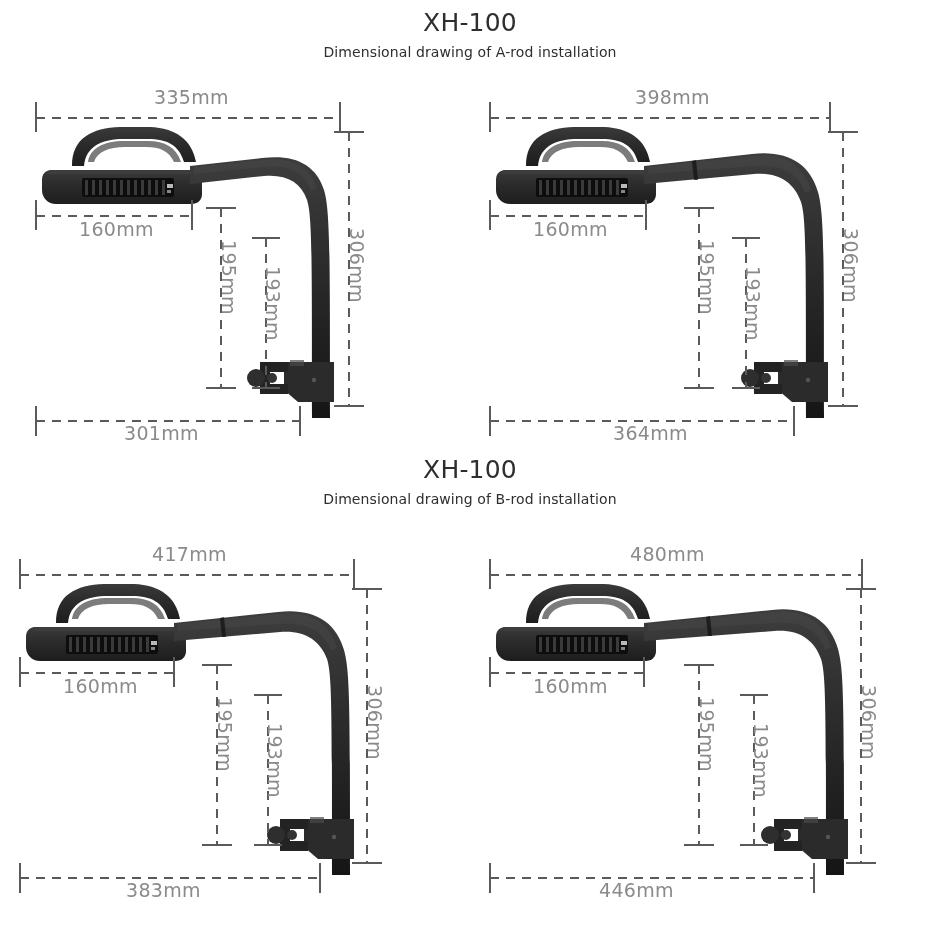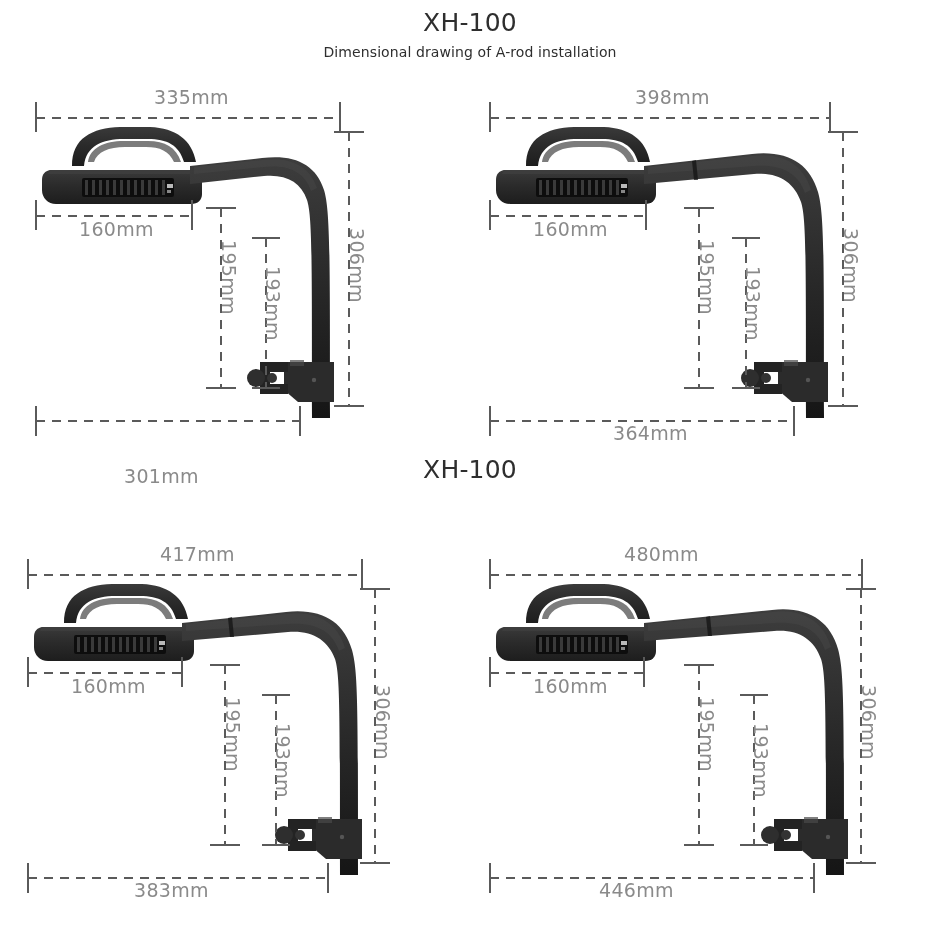--- a/index.html
+++ b/index.html
@@ -182,21 +182,21 @@
         <line x1="276" y1="318" x2="276" y2="348" stroke="#5a5a5a" stroke-width="2"></line>
         <line x1="12" y1="333" x2="276" y2="333" stroke="#5a5a5a" stroke-width="2" stroke-dasharray="9 7"></line>
       </g>
     </svg>
 
     <div class="dim-label" style="left:130px; top:-2px;">335mm</div>
     <div class="dim-label" style="left:55px; top:130px;">160mm</div>
     <div class="dim-label vert" style="left:216px; top:152px;">195mm</div>
     <div class="dim-label vert" style="left:260px; top:178px;">193mm</div>
     <div class="dim-label vert" style="left:344px; top:140px;">306mm</div>
-    <div class="dim-label" style="left:100px; top:334px;margin-top:43px;">301mm</div>
+    <div class="dim-label" style="left:100px; top:334px;">301mm</div>
   </div>
 
   <div class="quad" style="left:478px; top:88px;">
     <svg class="dwg" viewBox="0 0 470 380">
       <defs>
         <linearGradient id="headG2" x1="0" y1="0" x2="0" y2="1">
           <stop offset="0%" stop-color="#3a3a3a"></stop>
           <stop offset="45%" stop-color="#2b2b2b"></stop>
           <stop offset="100%" stop-color="#1d1d1d"></stop>
         </linearGradient>
@@ -296,23 +296,24 @@
     <div class="dim-label" style="left:148px; top:-2px;margin-left:9px;">398mm</div>
     <div class="dim-label" style="left:55px; top:130px;">160mm</div>
     <div class="dim-label vert" style="left:240px; top:152px;">195mm</div>
     <div class="dim-label vert" style="left:286px; top:178px;">193mm</div>
     <div class="dim-label vert" style="left:384px; top:140px;">306mm</div>
     <div class="dim-label" style="left:135px; top:334px;">364mm</div>
   </div>
 
   <div class="title-block" style="top:455px;">
     <div class="title-model">XH-100</div>
+    <div class="title-sub">Dimensional drawing of B-rod installation</div>
   </div>
 
-  <div class="quad" style="left:16px; top:545px;">
+  <div class="quad" style="left:8px; top:545px;">
     <svg class="dwg" viewBox="0 0 470 380">
       <defs>
         <linearGradient id="headG3" x1="0" y1="0" x2="0" y2="1">
           <stop offset="0%" stop-color="#3a3a3a"></stop>
           <stop offset="45%" stop-color="#2b2b2b"></stop>
           <stop offset="100%" stop-color="#1d1d1d"></stop>
         </linearGradient>
         <linearGradient id="armG3" x1="0" y1="0" x2="0" y2="1">
           <stop offset="0%" stop-color="#3d3d3d"></stop>
           <stop offset="55%" stop-color="#262626"></stop>
@@ -506,21 +507,21 @@
         <line x1="393" y1="44" x2="393" y2="318" stroke="#5a5a5a" stroke-width="2" stroke-dasharray="9 7"></line>
       </g>
 
       <g>
         <line x1="22" y1="318" x2="22" y2="348" stroke="#5a5a5a" stroke-width="2"></line>
         <line x1="346" y1="318" x2="346" y2="348" stroke="#5a5a5a" stroke-width="2"></line>
         <line x1="22" y1="333" x2="346" y2="333" stroke="#5a5a5a" stroke-width="2" stroke-dasharray="9 7"></line>
       </g>
     </svg>
 
-    <div class="dim-label" style="left:156px; top:-2px;text-align:center;">480mm</div>
+    <div class="dim-label" style="left:162px; top:-2px;text-align:center;">480mm</div>
     <div class="dim-label" style="left:65px; top:130px;">160mm</div>
     <div class="dim-label vert" style="left:250px; top:152px;">195mm</div>
     <div class="dim-label vert" style="left:304px; top:178px;">193mm</div>
     <div class="dim-label vert" style="left:412px; top:140px;">306mm</div>
     <div class="dim-label" style="left:131px; top:334px;">446mm</div>
   </div>
 
 </div>
 
 </body></html>

